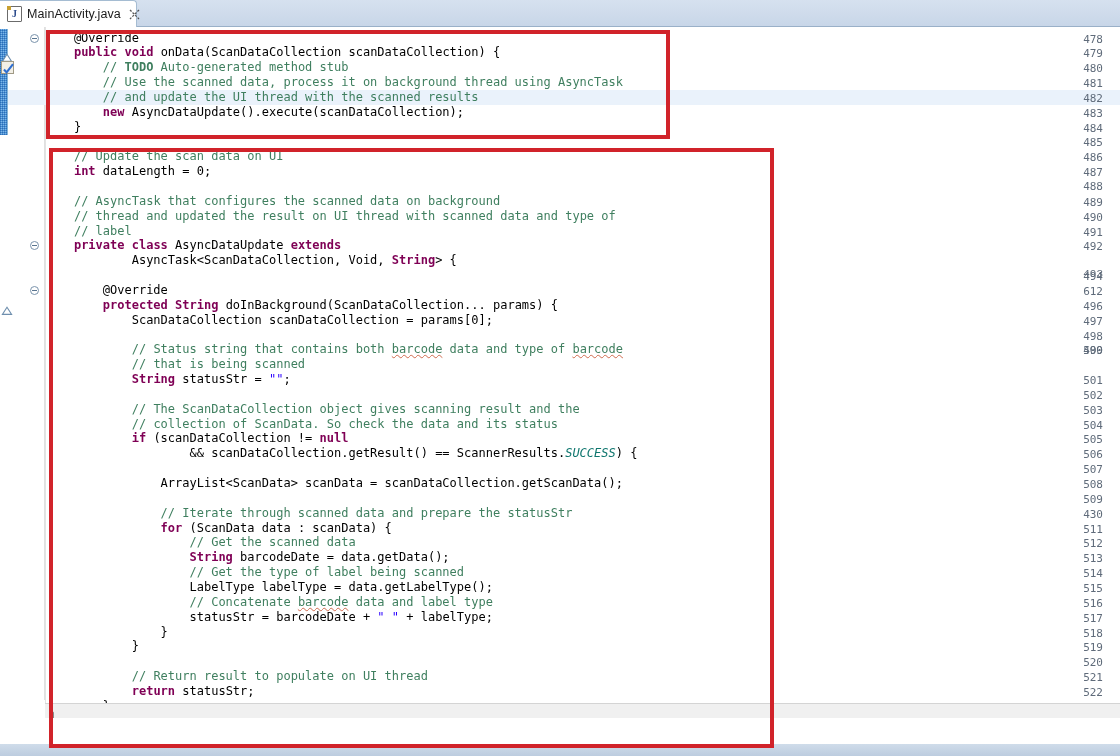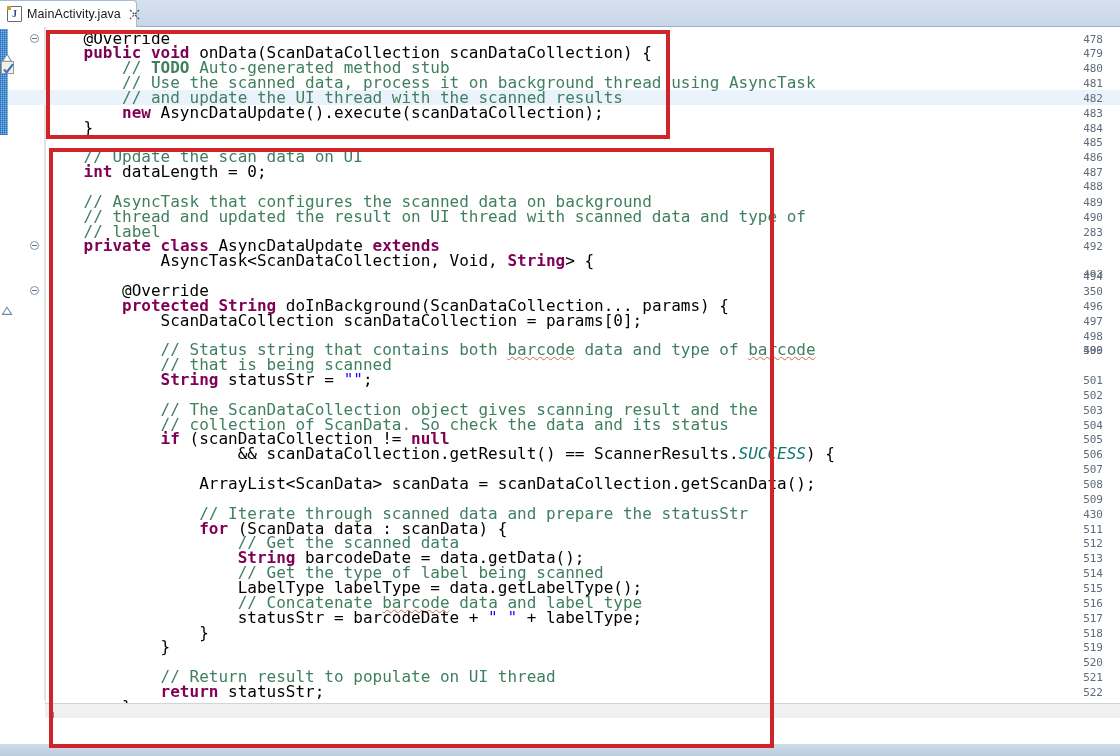--- a/index.html
+++ b/index.html
@@ -88,21 +88,21 @@
   }
   .marker-task{
     position:absolute;left:1px;width:13px;height:13px;
     background:#f2efe6;border:1px solid #a09a86;box-sizing:border-box;
   }
   .marker-task svg{position:absolute;left:0px;top:0px;}
 
   
   .code{
     position:absolute;left:45px;top:0;right:8px;height:703px;
-    font-family:"DejaVu Sans Mono",monospace;font-size:16px;
+    font-family:"DejaVu Sans Mono",monospace;font-size:12px;
     line-height:15px;white-space:pre;color:#000000;
   }
   .ln{position:absolute;left:0;height:15px;white-space:pre;}
   .curline{
     position:absolute;left:0;width:1120px;height:15px;background:#eaf2fb;
   }
   .kw{color:#7f0055;font-weight:bold;}
   .cmt{color:#3f7f5f;}
   .todo{color:#3f7f5f;font-weight:bold;}
   .str{color:#2a00ff;}
@@ -183,26 +183,26 @@
         <div class="lnum" style="top: 49.05px;">481</div>
         <div class="lnum" style="top: 63.9px;">482</div>
         <div class="lnum" style="top: 78.75px;">483</div>
         <div class="lnum" style="top: 93.6px;">484</div>
         <div class="lnum" style="top: 108.45px;">485</div>
         <div class="lnum" style="top: 123.3px;">486</div>
         <div class="lnum" style="top: 138.15px;">487</div>
         <div class="lnum" style="top: 152px;">488</div>
         <div class="lnum" style="top: 167.85px;">489</div>
         <div class="lnum" style="top: 182.7px;">490</div>
-        <div class="lnum" style="top: 197.55px;">283</div>
+        <div class="lnum" style="top: 197.55px;">491</div>
         <div class="lnum" style="top: 212.4px;">492</div>
         <div class="foldmark" style="top: 214.4px;"></div>
         <div class="lnum" style="top: 240px; font-family: Liberation Mono, monospace;">493</div>
         <div class="lnum" style="top: 242.1px;">494</div>
-        <div class="lnum" style="top: 256.95px;">350</div>
+        <div class="lnum" style="top: 256.95px;">612</div>
         <div class="foldmark" style="top: 258.95px;"></div>
         <div class="lnum" style="top: 271.8px;">496</div>
         <div class="marker-tri" style="top: 273.8px;"><svg width="12" height="10" viewBox="0 0 12 10">
             <path d="M6 1.2 L10.6 8.4 L1.4 8.4 Z" fill="#ffffff" stroke="#6f8fae" stroke-width="1.1"></path>
           </svg></div>
         <div class="lnum" style="top: 286.65px;">497</div>
         <div class="lnum" style="top: 301.5px;">498</div>
         <div class="lnum" style="top: 316.35px;">499</div>
         <div class="lnum" style="top: 316px;">500</div>
         <div class="lnum" style="top: 346.05px;">501</div>

